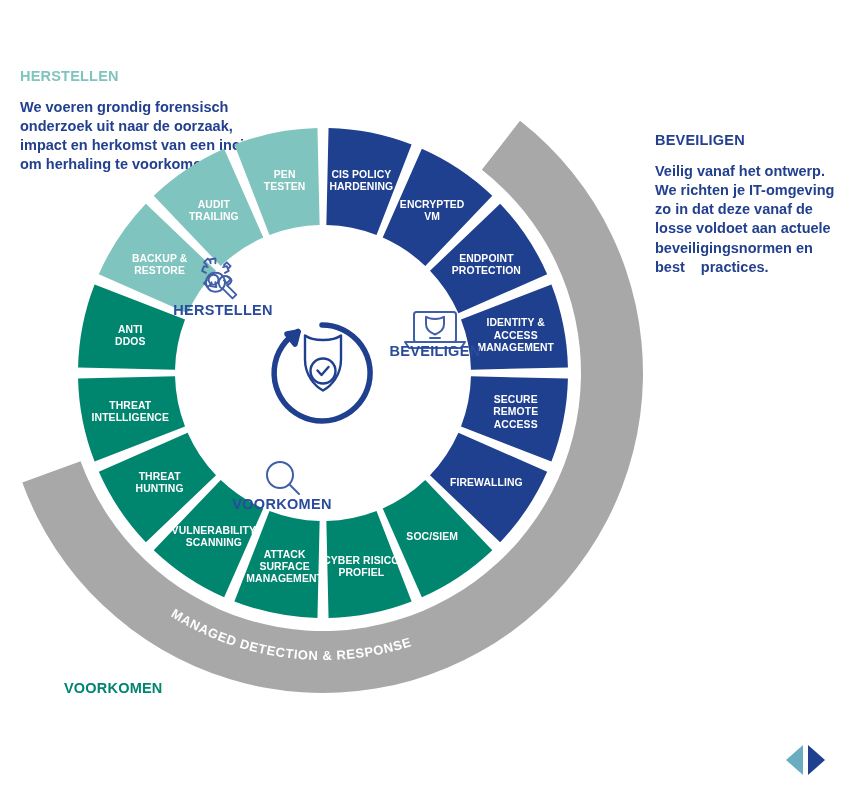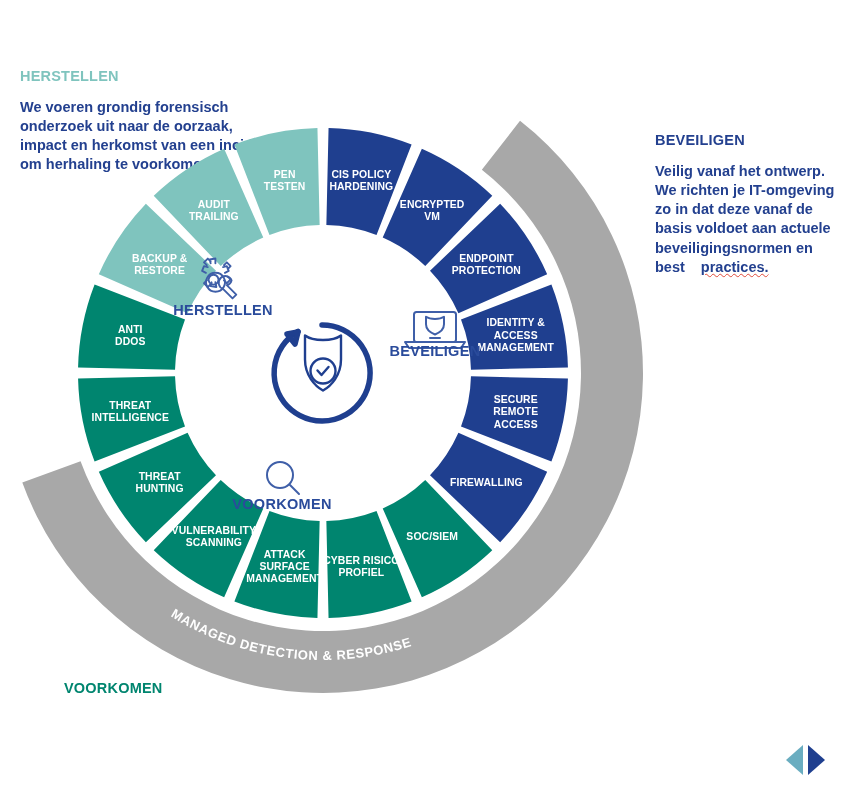--- a/index.html
+++ b/index.html
@@ -54,21 +54,20 @@
 
   #voorkomen-block {
     left: 64px;
     top: 680px;
     width: 400px;
   }
   #voorkomen-block .block-title { color: #00856f; }
   #voorkomen-block .block-body { line-height: 1.38; }
 
   .spellcheck {
-    text-decoration: underline;
     text-decoration-style: wavy;
     text-decoration-color: #e04a3a;
     text-decoration-thickness: 1px;
     padding-left: 12px;
   }
 
   #wheel-svg {
     position: absolute;
     left: 0;
     top: 0;
@@ -140,21 +139,21 @@
 
 <div id="stage">
 
   <div class="block" id="herstellen-block">
     <div class="block-title">HERSTELLEN</div>
     <div class="block-body">We voeren grondig forensisch onderzoek uit naar de oorzaak, impact en herkomst van een incident om herhaling te voorkomen.</div>
   </div>
 
   <div class="block" id="beveiligen-block">
     <div class="block-title">BEVEILIGEN</div>
-    <div class="block-body"><span>Veilig vanaf het ontwerp. We richten je IT-omgeving zo in dat deze vanaf de basis voldoet aan actuele beveiligingsnormen en best </span><span class="spellcheck">practices.</span></div>
+    <div class="block-body"><span>Veilig vanaf het ontwerp. We richten je IT-omgeving zo in dat deze vanaf de losse voldoet aan actuele beveiligingsnormen en best </span><span class="spellcheck">practices.</span></div>
   </div>
 
   <div class="block" id="voorkomen-block">
     <div class="block-title">VOORKOMEN</div>
   </div>
 
   <svg id="wheel-svg" width="842" height="786" viewBox="0 0 842 786">
     <defs>
       <path id="mdr-text-path" d="M 130.9595159750077 586.2825649120122 A 287 287 0 0 0 457.73833851955067 626.405959150512"></path>
     </defs>

